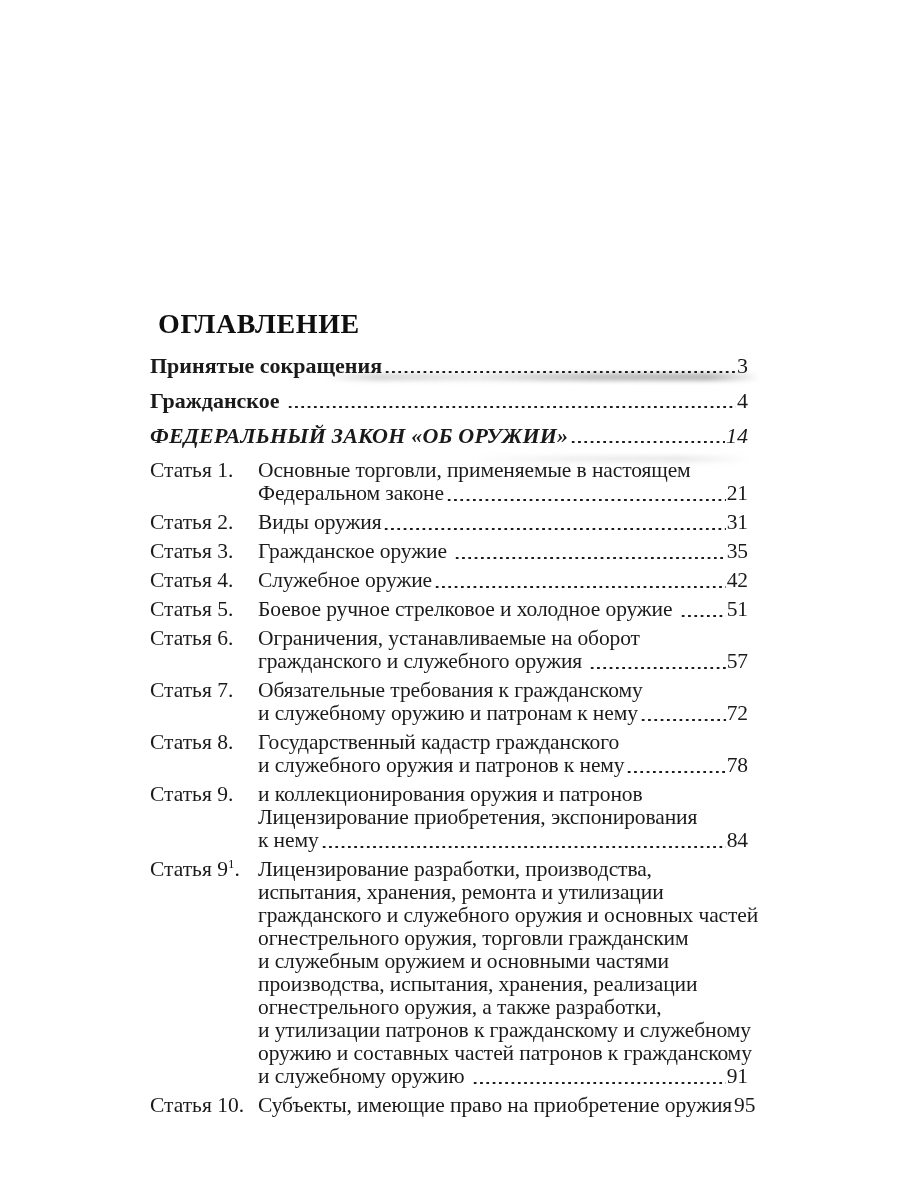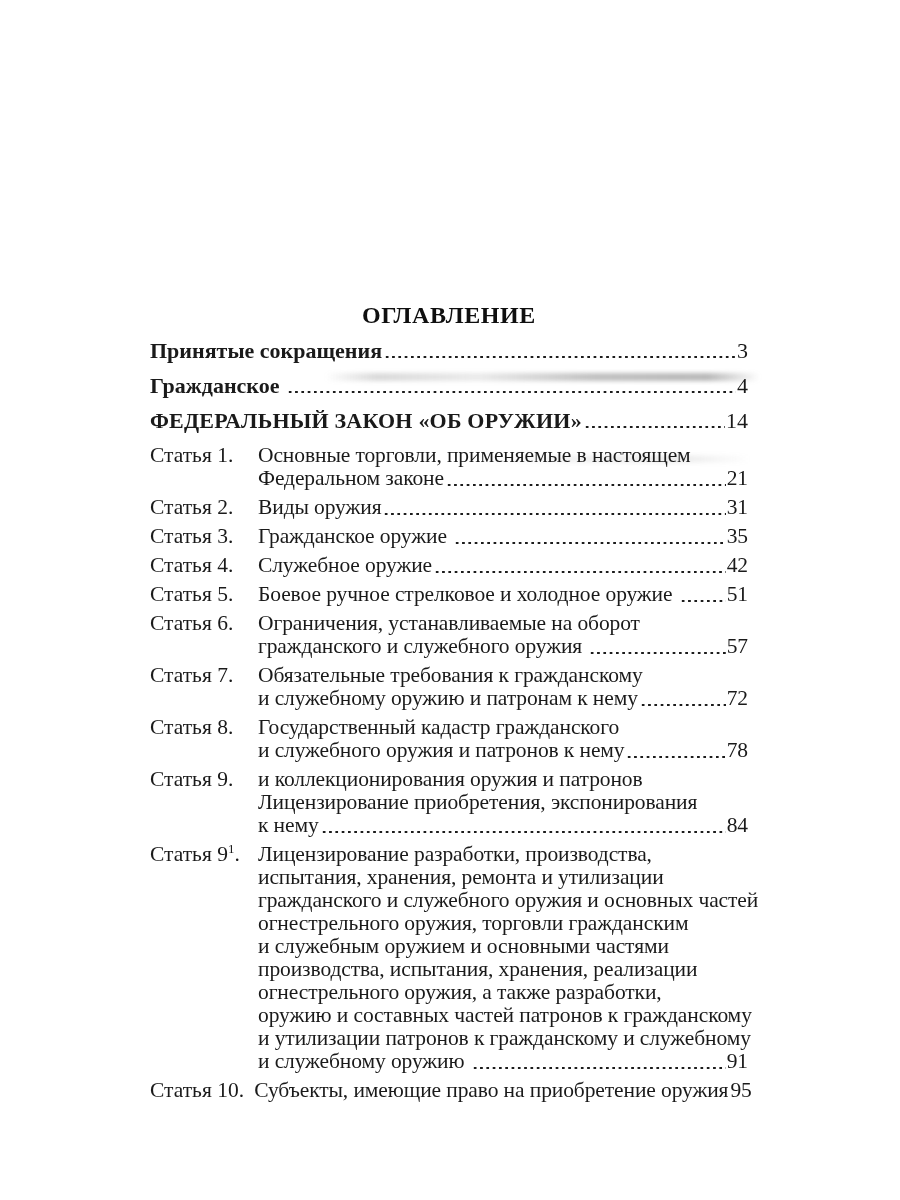--- a/index.html
+++ b/index.html
@@ -4,38 +4,38 @@
 <style>
   html,body{margin:0;padding:0;}
   body{width:900px;height:1200px;background:#ffffff;}
   .page{
     position:relative;width:900px;height:1200px;overflow:hidden;
     background:#ffffff;color:#1a1a1a;
     font-family:"Liberation Serif","DejaVu Serif",serif;
   }
   .content{position:absolute;left:150px;top:300px;width:598px;}
   h1.title{
-    margin:0;font-size:24px;line-height:31px;font-weight:bold;
-    letter-spacing:0.6px;color:#0f0f0f;text-align:center;
+    margin:8px;font-size:28px;line-height:31px;font-weight:bold;
+    letter-spacing:0.6px;color:#0f0f0f;
   }
-  #front{margin-top:8px;}
+  #front{margin-top:15px;}
   .front-row{
     display:flex;align-items:stretch;height:23px;line-height:23px;
     font-size:22px;margin-bottom:12px;font-weight:normal;
   }
   .front-row .txt{font-weight:bold;white-space:pre;}
-  .law-row{margin-top:10px;}
+  .law-row{margin-top:10px;font-style:italic;}
   .law-row .txt{letter-spacing:0.2px;}
   #entries{margin-top:8px;font-size:21.5px;}
   .entry{display:flex;margin-bottom:6px;}
   .entry .label{width:108px;flex:none;line-height:23px;white-space:pre;}
   .entry .label sup{font-size:13px;line-height:0;}
   .body{flex:1;min-width:0;}
   .line{line-height:23px;height:23px;white-space:pre;letter-spacing:-0.1px;}
-  .line.last{display:flex;align-items:stretch;justify-content:center;}
+  .line.last{display:flex;align-items:stretch;}
   .line .txt{flex:none;white-space:pre;}
   .dots{
     flex:1 1 auto;margin:0 1px 0 1px;
     background-image:radial-gradient(circle,#1c1c1c 1.05px,rgba(0,0,0,0) 1.4px);
     background-size:6.3px 6.3px;background-repeat:repeat-x;
     background-position:left 1px bottom 2.2px;
   }
   .pg{flex:none;font-weight:normal;}
   
   .smudge{position:absolute;border-radius:5px;pointer-events:none;}
@@ -142,22 +142,22 @@
         <div class="entry">
           <div class="label">Статья 9<sup>1</sup>.</div>
           <div class="body">
             <div class="line">Лицензирование разработки, производства,</div>
             <div class="line">испытания, хранения, ремонта и утилизации</div>
             <div class="line">гражданского и служебного оружия и основных частей</div>
             <div class="line">огнестрельного оружия, торговли гражданским</div>
             <div class="line">и служебным оружием и основными частями</div>
             <div class="line">производства, испытания, хранения, реализации</div>
             <div class="line">огнестрельного оружия, а также разработки,</div>
+            <div class="line">и утилизации патронов к гражданскому и служебному</div>
             <div class="line">оружию и составных частей патронов к гражданскому</div>
-            <div class="line">и утилизации патронов к гражданскому и служебному</div>
             <div class="line last"><span class="txt">и служебному оружию </span><span class="dots"></span><span class="pg">91</span></div>
           </div>
         </div>
         <div class="entry">
           <div class="label">Статья 10.</div>
           <div class="body">
             <div class="line last"><span class="txt">Субъекты, имеющие право на приобретение оружия</span><span class="dots"></span><span class="pg">95</span></div>
           </div>
         </div>
       </div>

